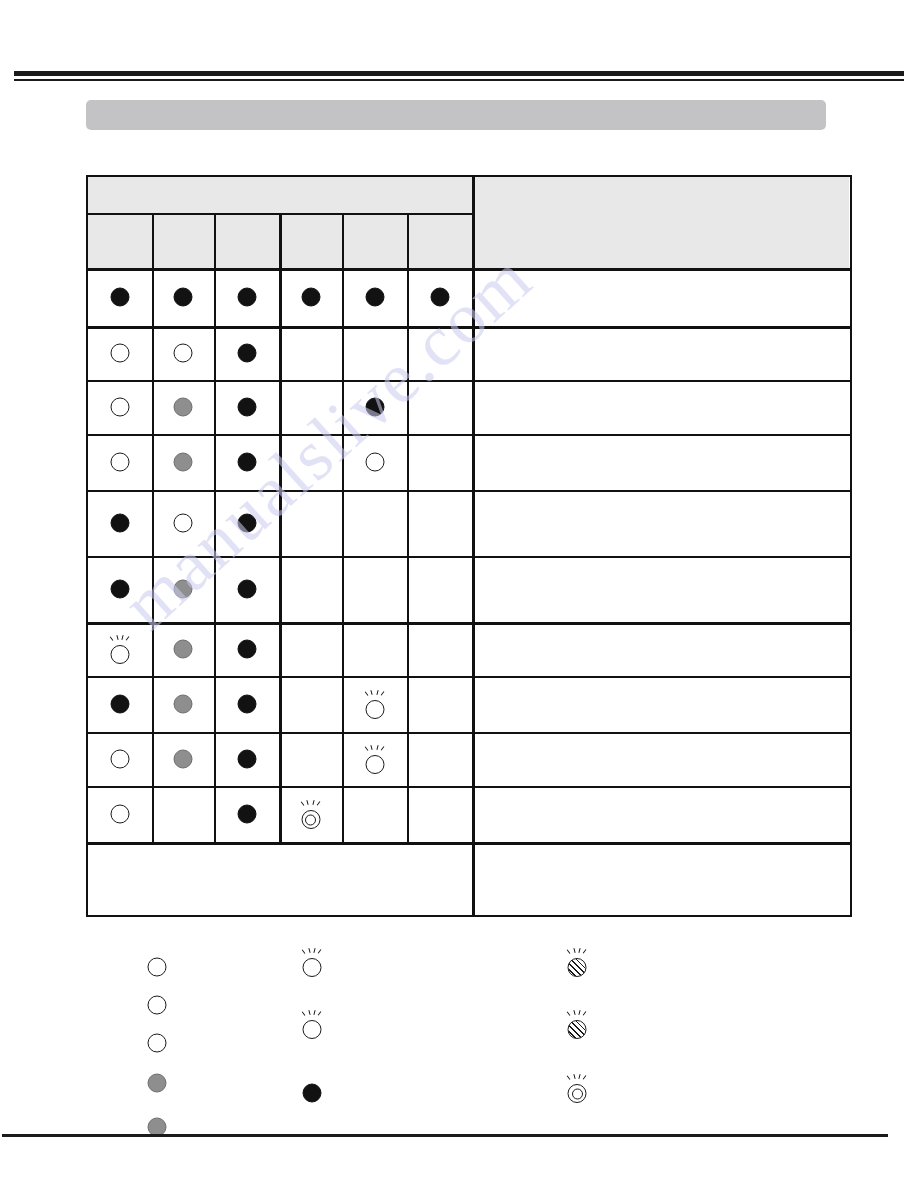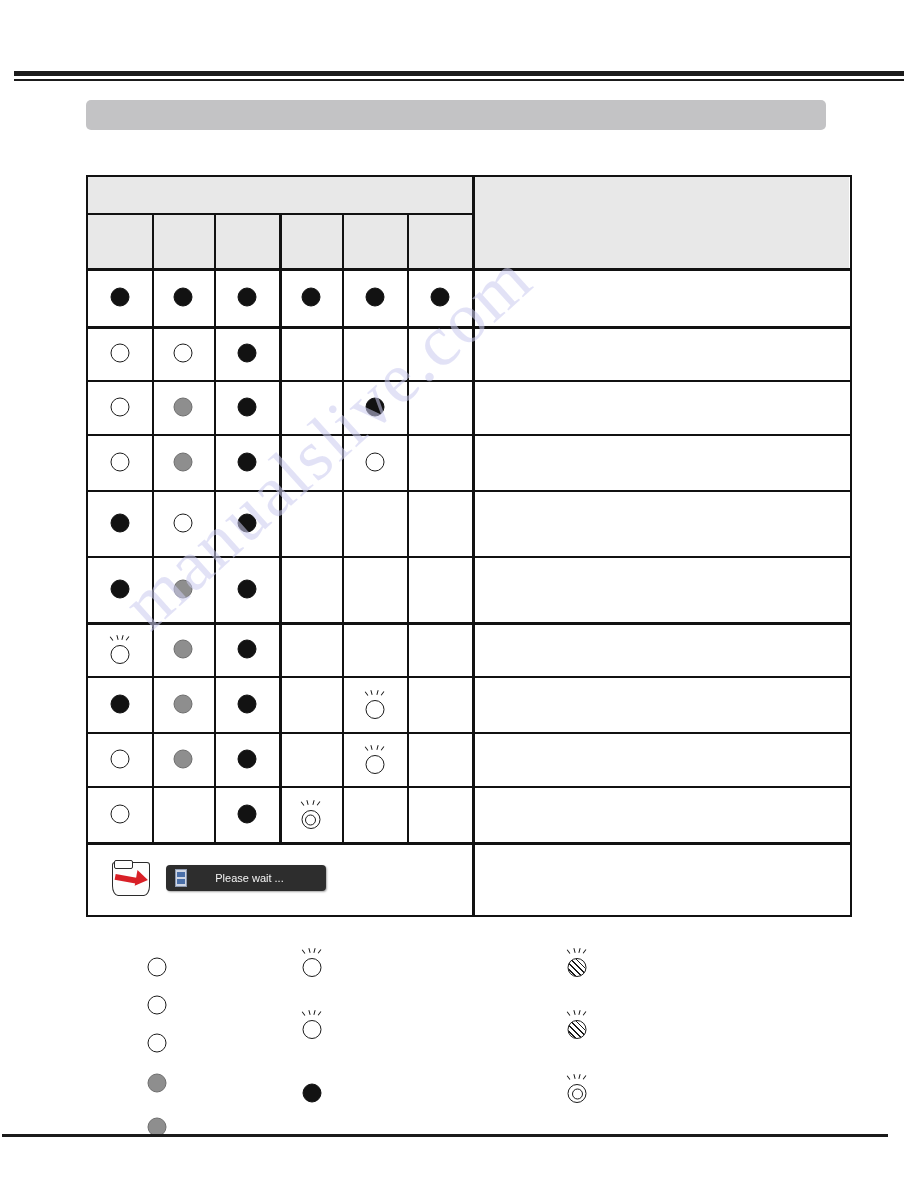--- a/index.html
+++ b/index.html
@@ -591,32 +591,20 @@
             <i></i>
             <i></i>
             <i></i>
             <i></i>
           </span>
           <span class="disc"></span>
         </span>
       </div>
       <div class="desc-cell" style="left: 384px; top: 609px; width: 377px; height: 56px;"></div>
       <div class="hrule thick" style="top: 665px;"></div>
-      <div id="pleasewait-cell" style="left: 0px; top: 665px; width: 384px; height: 72px;">
-        <div id="projector-icon">
-          <span class="body"></span>
-          <span class="lip"></span>
-          <span class="arrow-shaft"></span>
-          <span class="arrow-head"></span>
-        </div>
-        <div id="pleasewait-dialog">
-          <span id="hourglass-icon"></span>
-          <span id="pleasewait-text">Please wait ...</span>
-        </div>
-      </div>
       <div class="desc-cell" style="left: 384px; top: 665px; width: 377px; height: 72px;"></div>
       <div class="vrule" style="left: 64px; top: 36px; height: 629px; bottom: auto;"></div>
       <div class="vrule" style="left: 126px; top: 36px; height: 629px; bottom: auto;"></div>
       <div class="vrule thick" style="left: 191px; top: 36px; height: 629px; bottom: auto;"></div>
       <div class="vrule" style="left: 254px; top: 36px; height: 629px; bottom: auto;"></div>
       <div class="vrule" style="left: 319px; top: 36px; height: 629px; bottom: auto;"></div>
       <div class="vrule thick" style="left: 384px; top: 0px; bottom: 0px;"></div>
     </div>
 </div>
 

